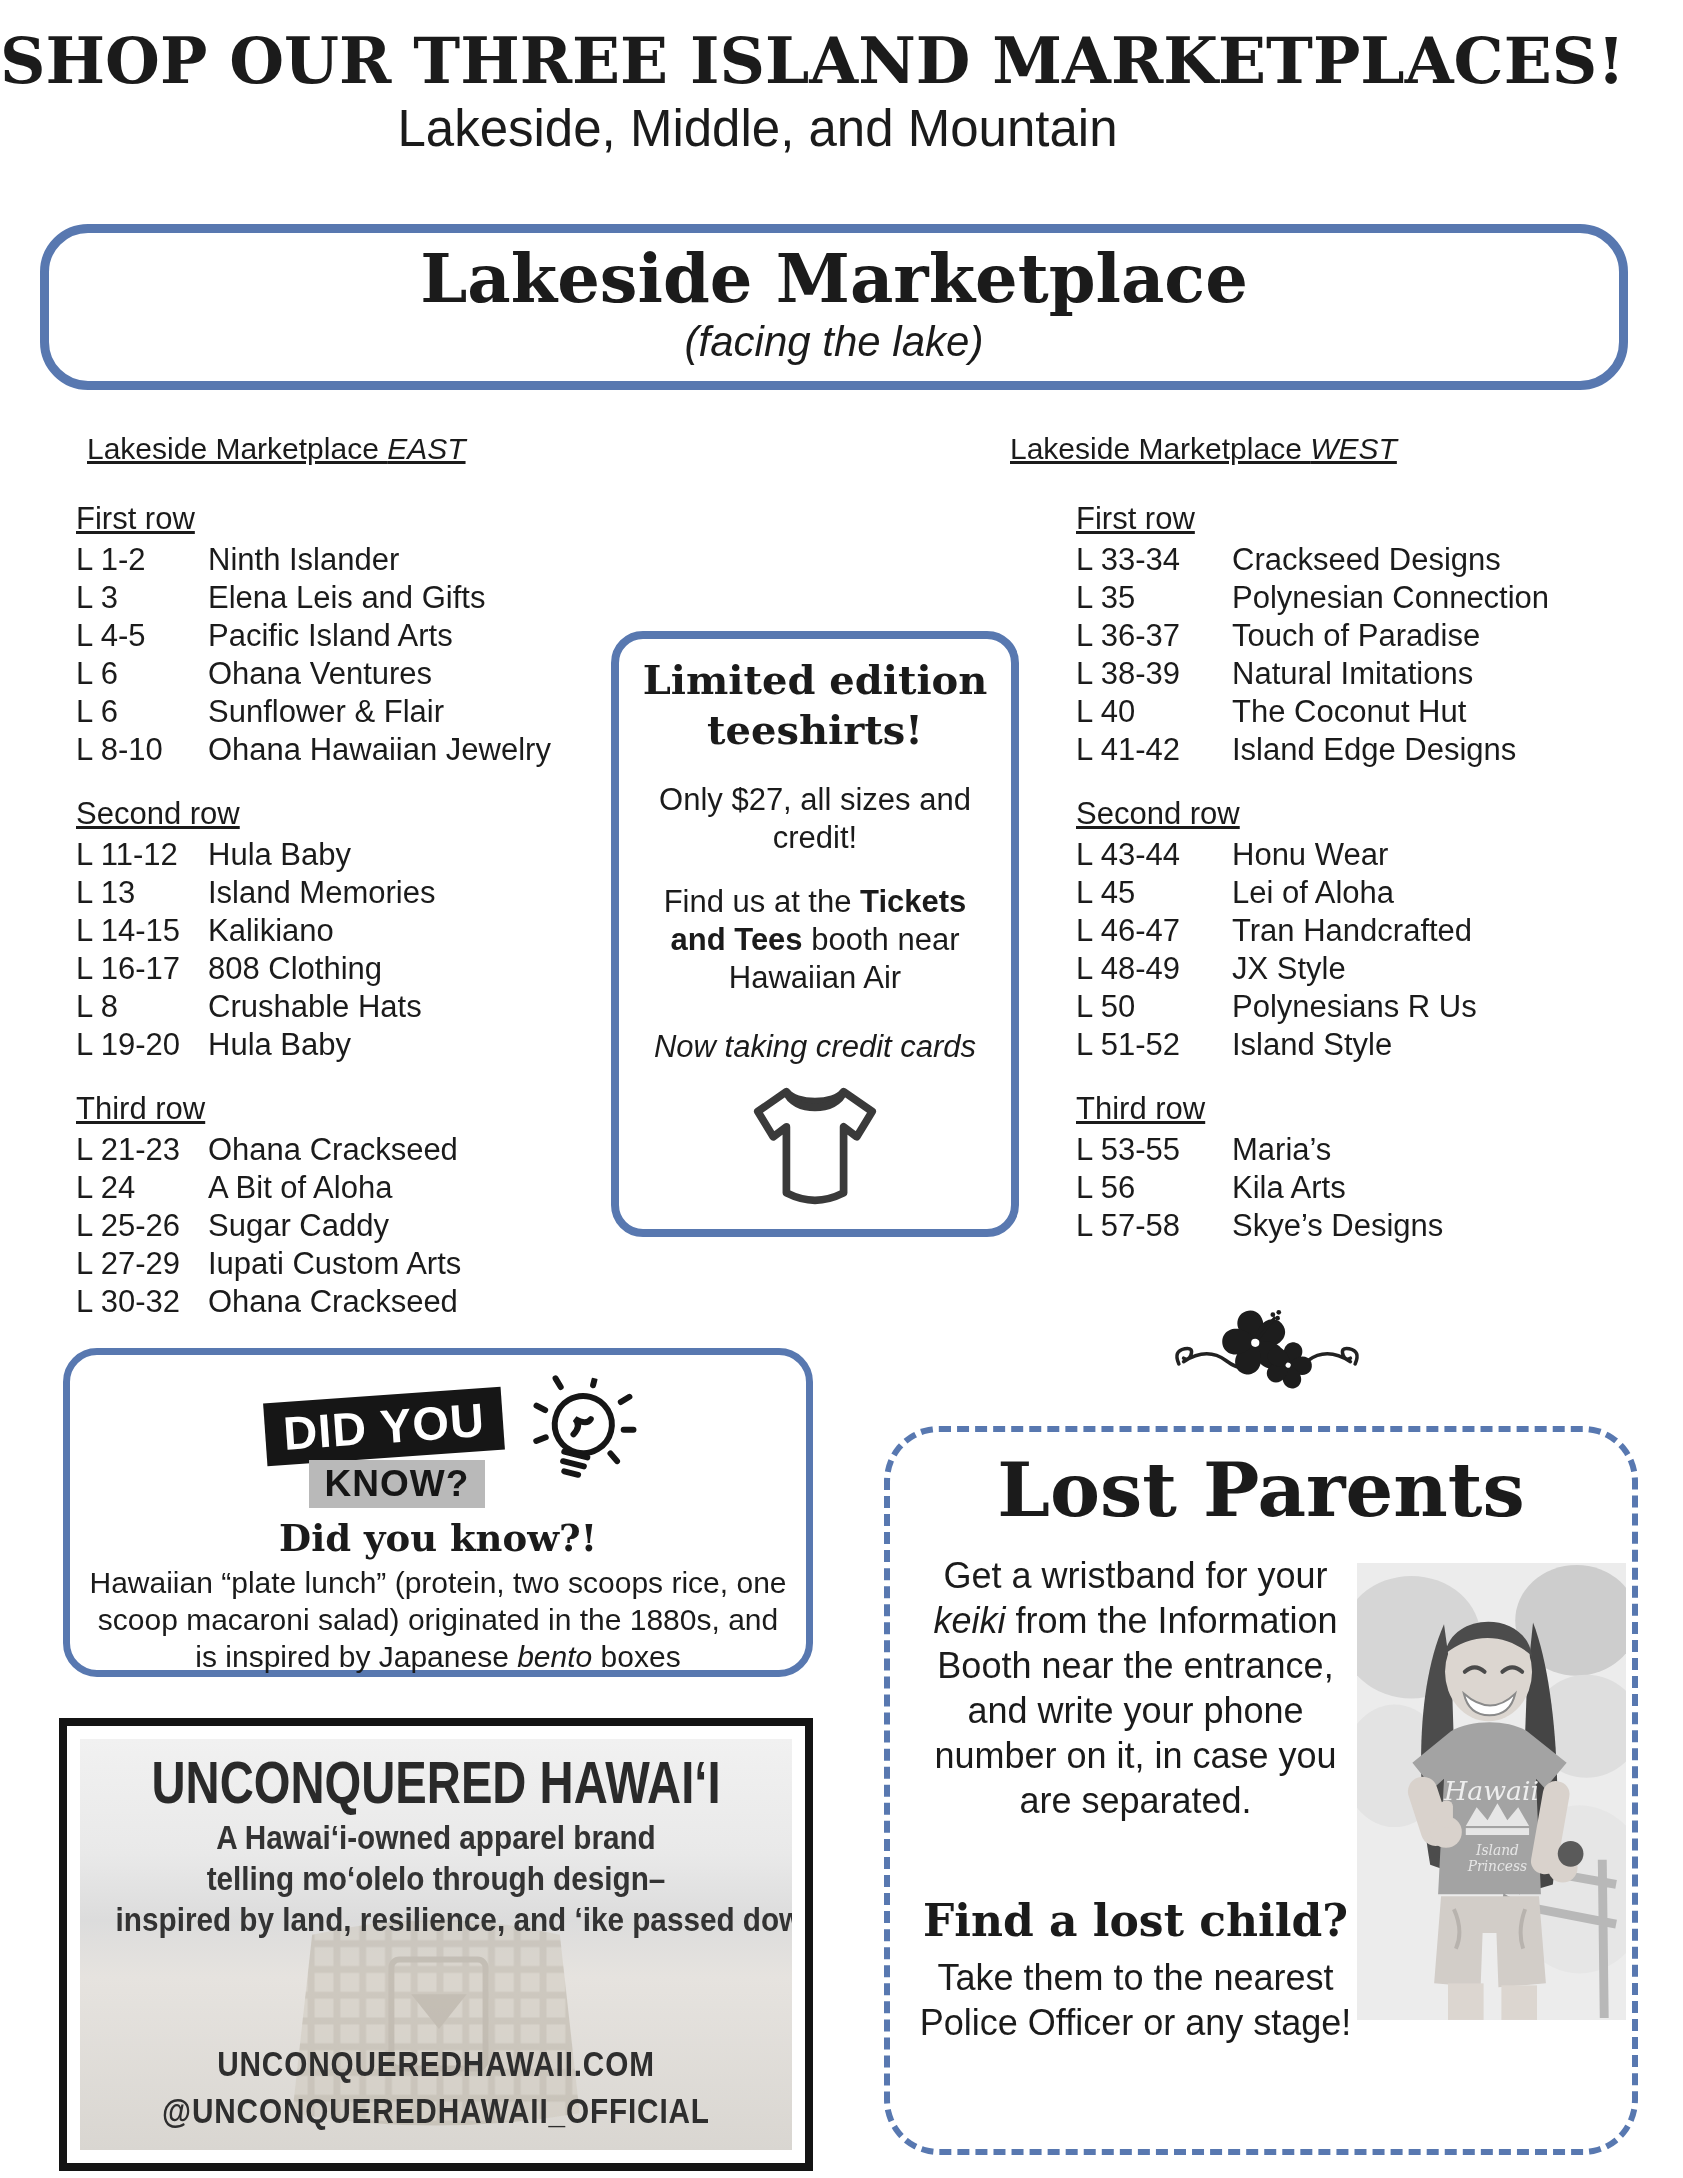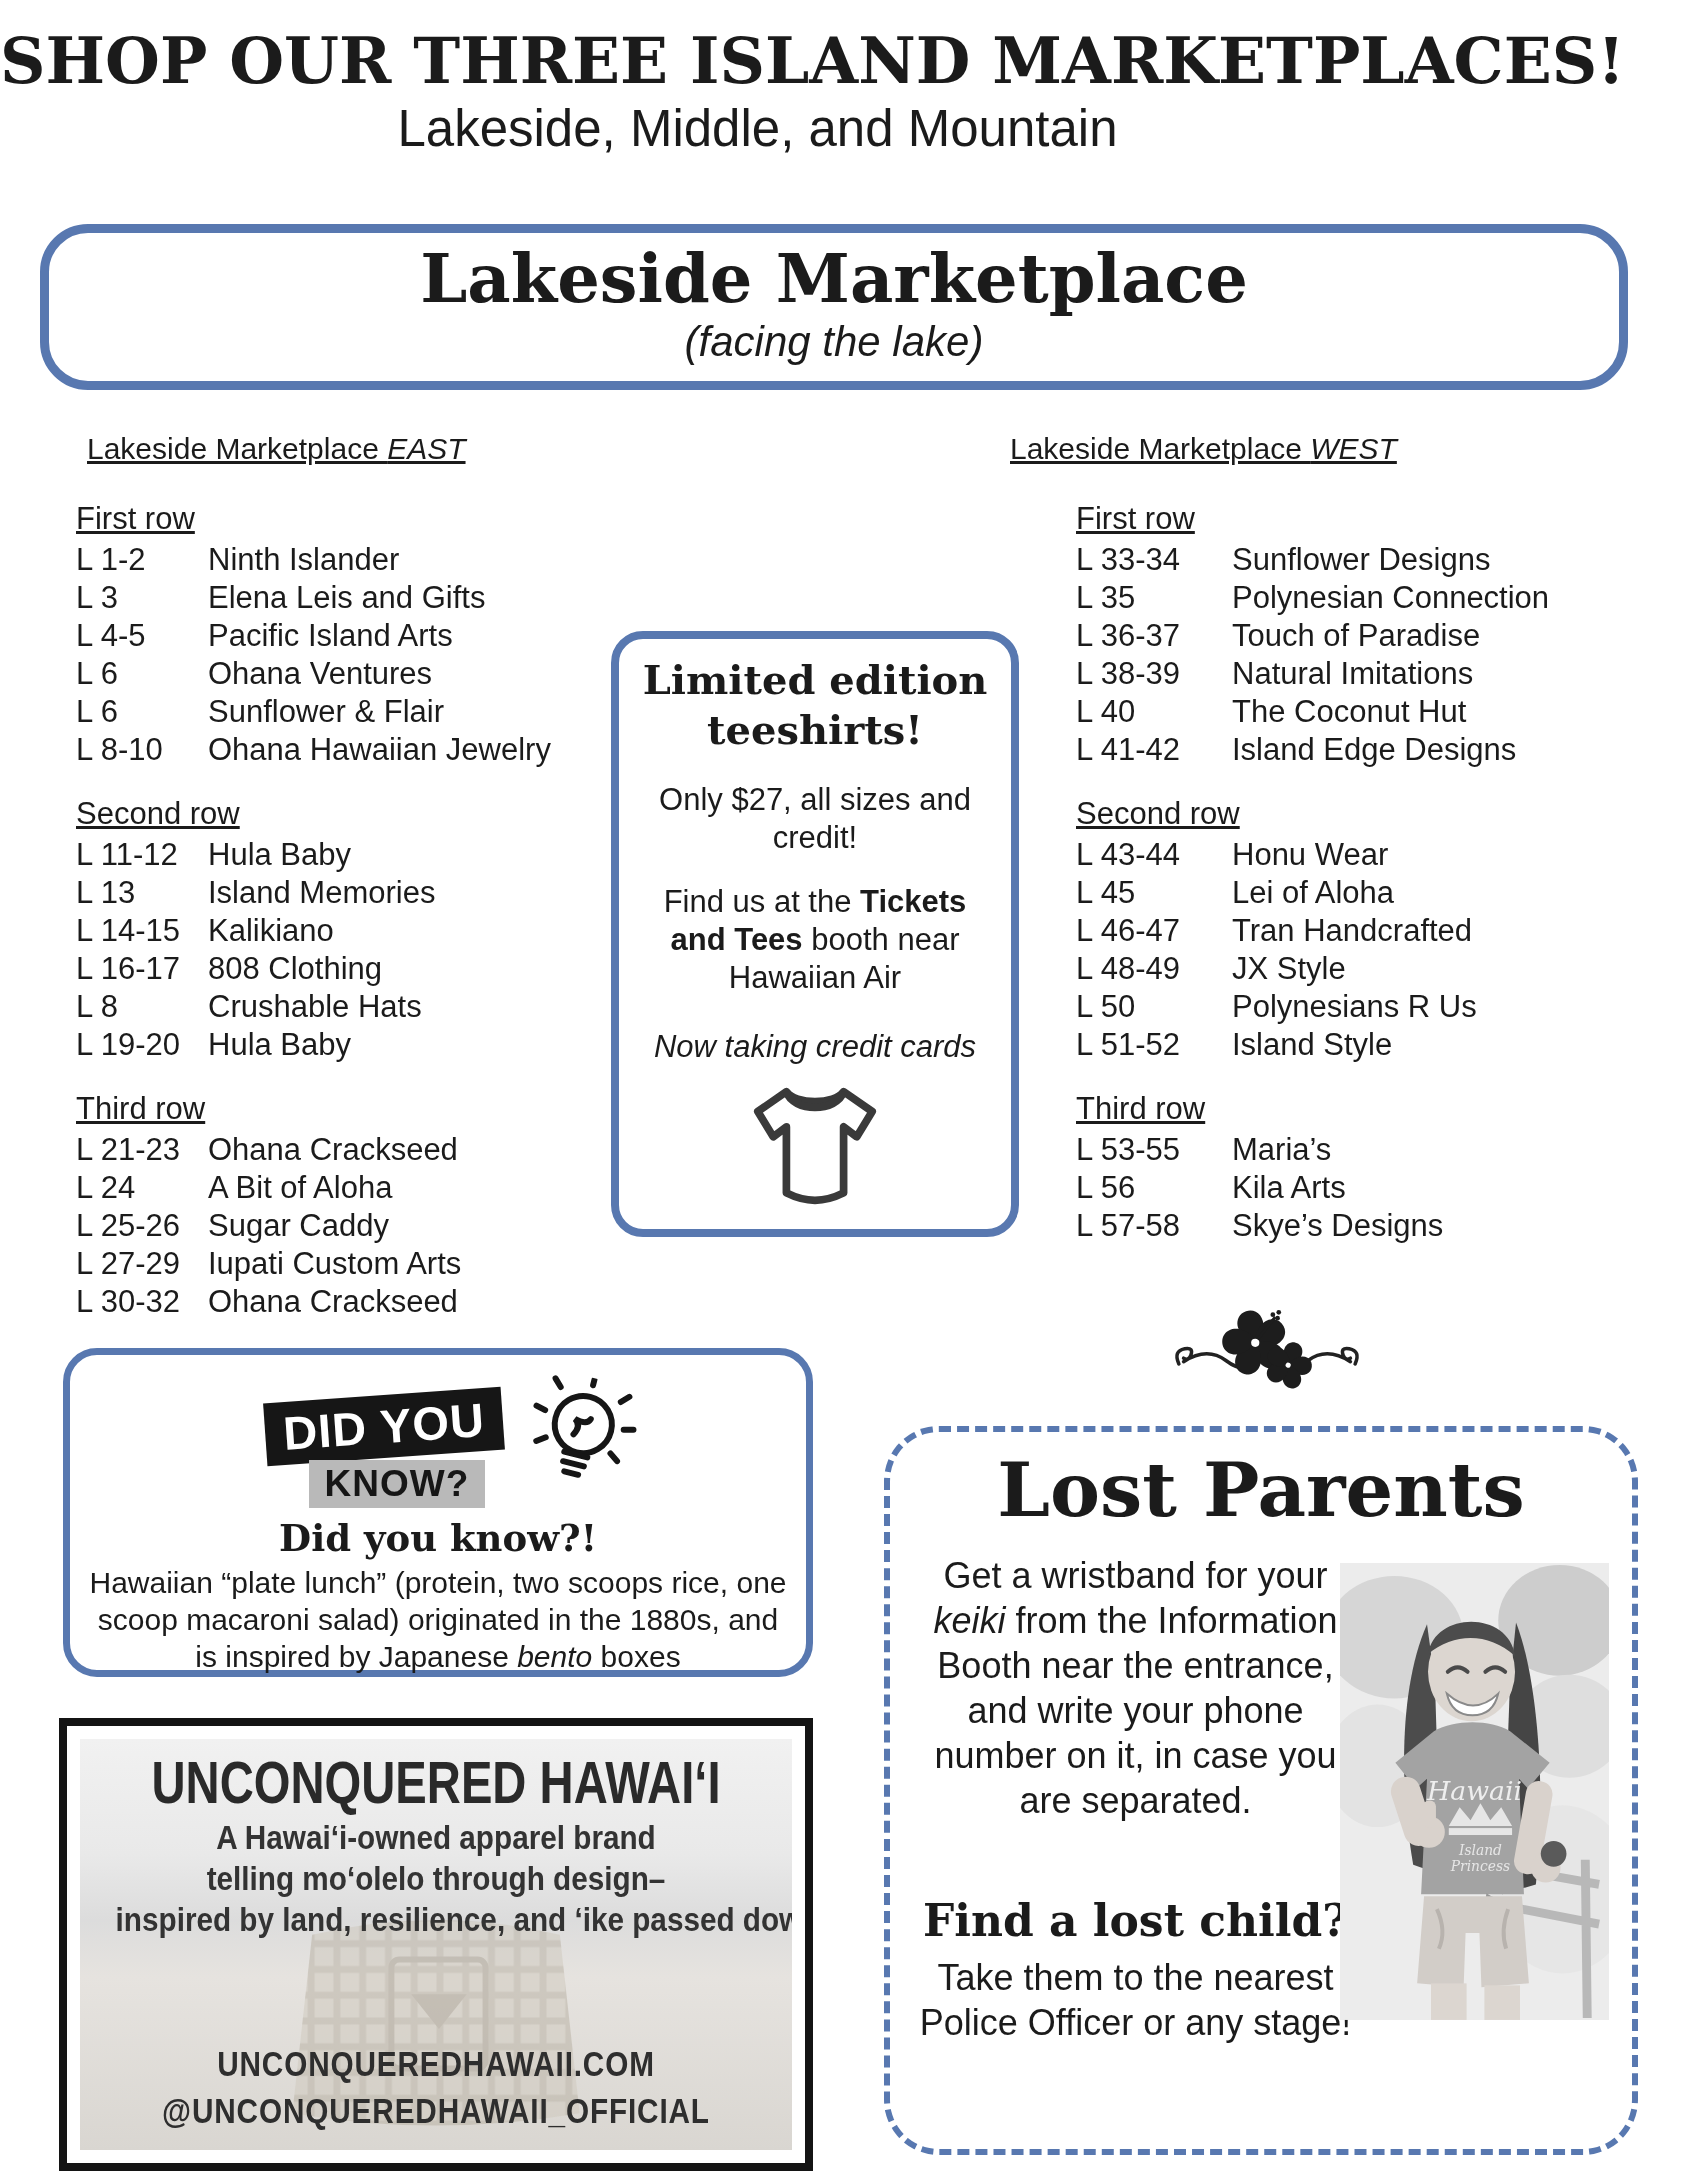--- a/index.html
+++ b/index.html
@@ -65,21 +65,21 @@
   .ad-bottom{position:absolute;bottom:16px;left:0;width:100%;z-index:1;}
   .ad-site{font-size:35px;font-weight:bold;line-height:47px;transform:scaleX(.85);
            white-space:nowrap;color:#2e2e2e;letter-spacing:1px;}
 
   .lost-box{position:absolute;left:884px;top:1426px;width:754px;height:729px;
             border:6px dashed var(--blue);border-radius:55px;box-sizing:border-box;}
   .lost-title{font-size:75px;text-align:center;margin-top:14px;}
   .lost-body{position:absolute;left:22px;top:121px;width:447px;font-size:36px;line-height:45px;text-align:center;}
   .lost-h2{position:absolute;left:22px;top:463px;width:447px;font-size:44px;text-align:center;}
   .lost-body2{position:absolute;left:22px;top:523px;width:447px;font-size:36px;line-height:45px;text-align:center;}
-  .lost-photo{position:absolute;left:450px;top:131px;width:306px;height:457px;}
+  .lost-photo{position:absolute;left:467px;top:131px;width:306px;height:457px;}
   em.it{font-style:italic;}
   b.bd{font-weight:bold;}
 </style>
 </head>
 <body>
 
 <div class="page">
 
   <div class="main-title deco">SHOP OUR THREE ISLAND MARKETPLACES!</div>
   <div class="main-subtitle">Lakeside, Middle, and Mountain</div>
@@ -128,21 +128,21 @@
           <div class="row"><span class="code">L 30-32</span><span>Ohana Crackseed</span></div>
         </div>
     </div>
   </div>
 
   <div class="listing west-list">
     <div class="section">
       <div class="sec-label">First row</div>
       <div>
 
-      <div class="row"><span class="code">L 33-34</span><span>Sunflower Designs</span></div>
+      <div class="row"><span class="code">L 33-34</span><span>Crackseed Designs</span></div>
           <div class="row"><span class="code">L 35</span><span>Polynesian Connection</span></div>
           <div class="row"><span class="code">L 36-37</span><span>Touch of Paradise</span></div>
           <div class="row"><span class="code">L 38-39</span><span>Natural Imitations</span></div>
           <div class="row"><span class="code">L 40</span><span>The Coconut Hut</span></div>
           <div class="row"><span class="code">L 41-42</span><span>Island Edge Designs</span></div>
         </div>
     </div>
     <div class="section">
       <div class="sec-label">Second row</div>
       <div>

